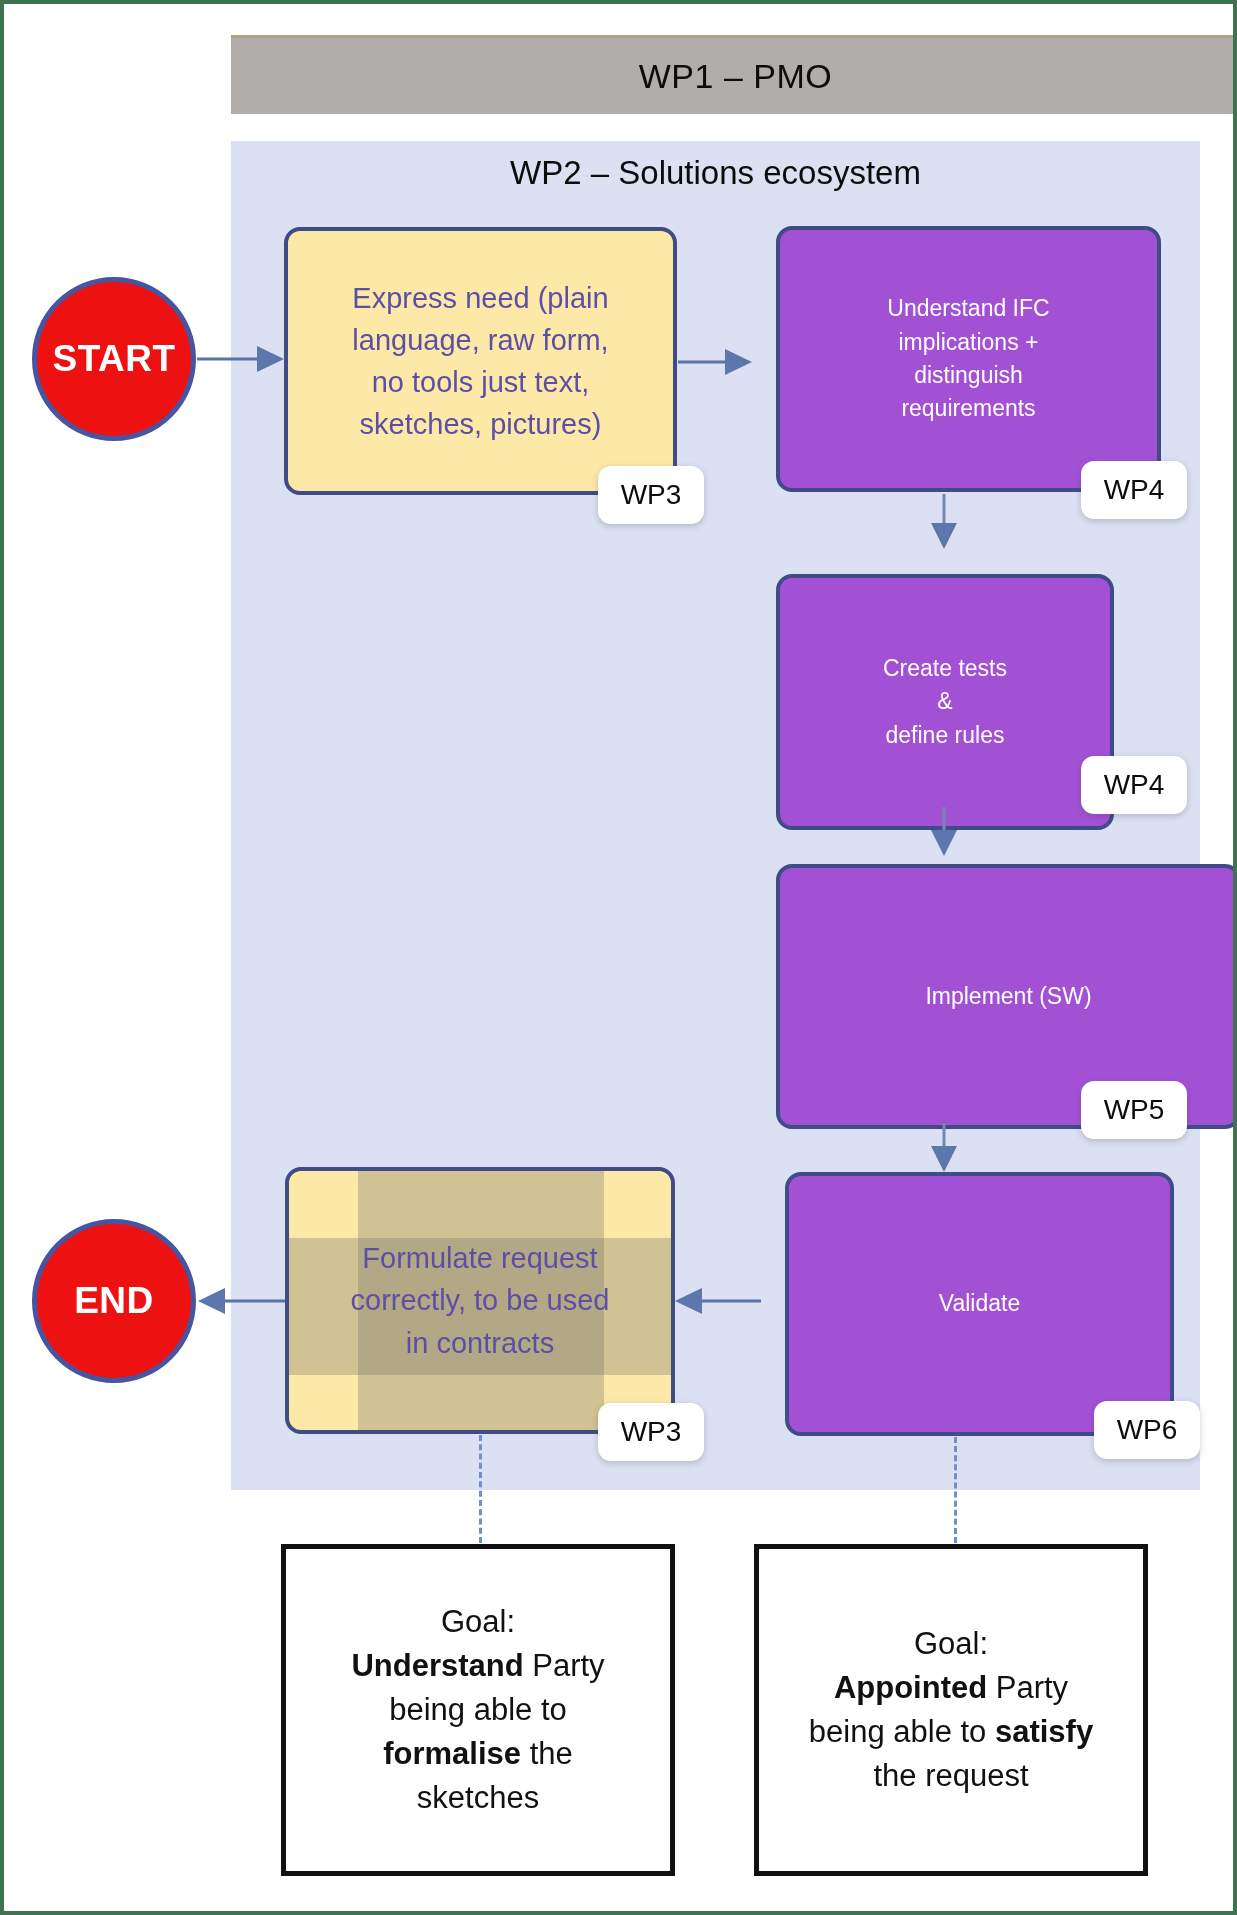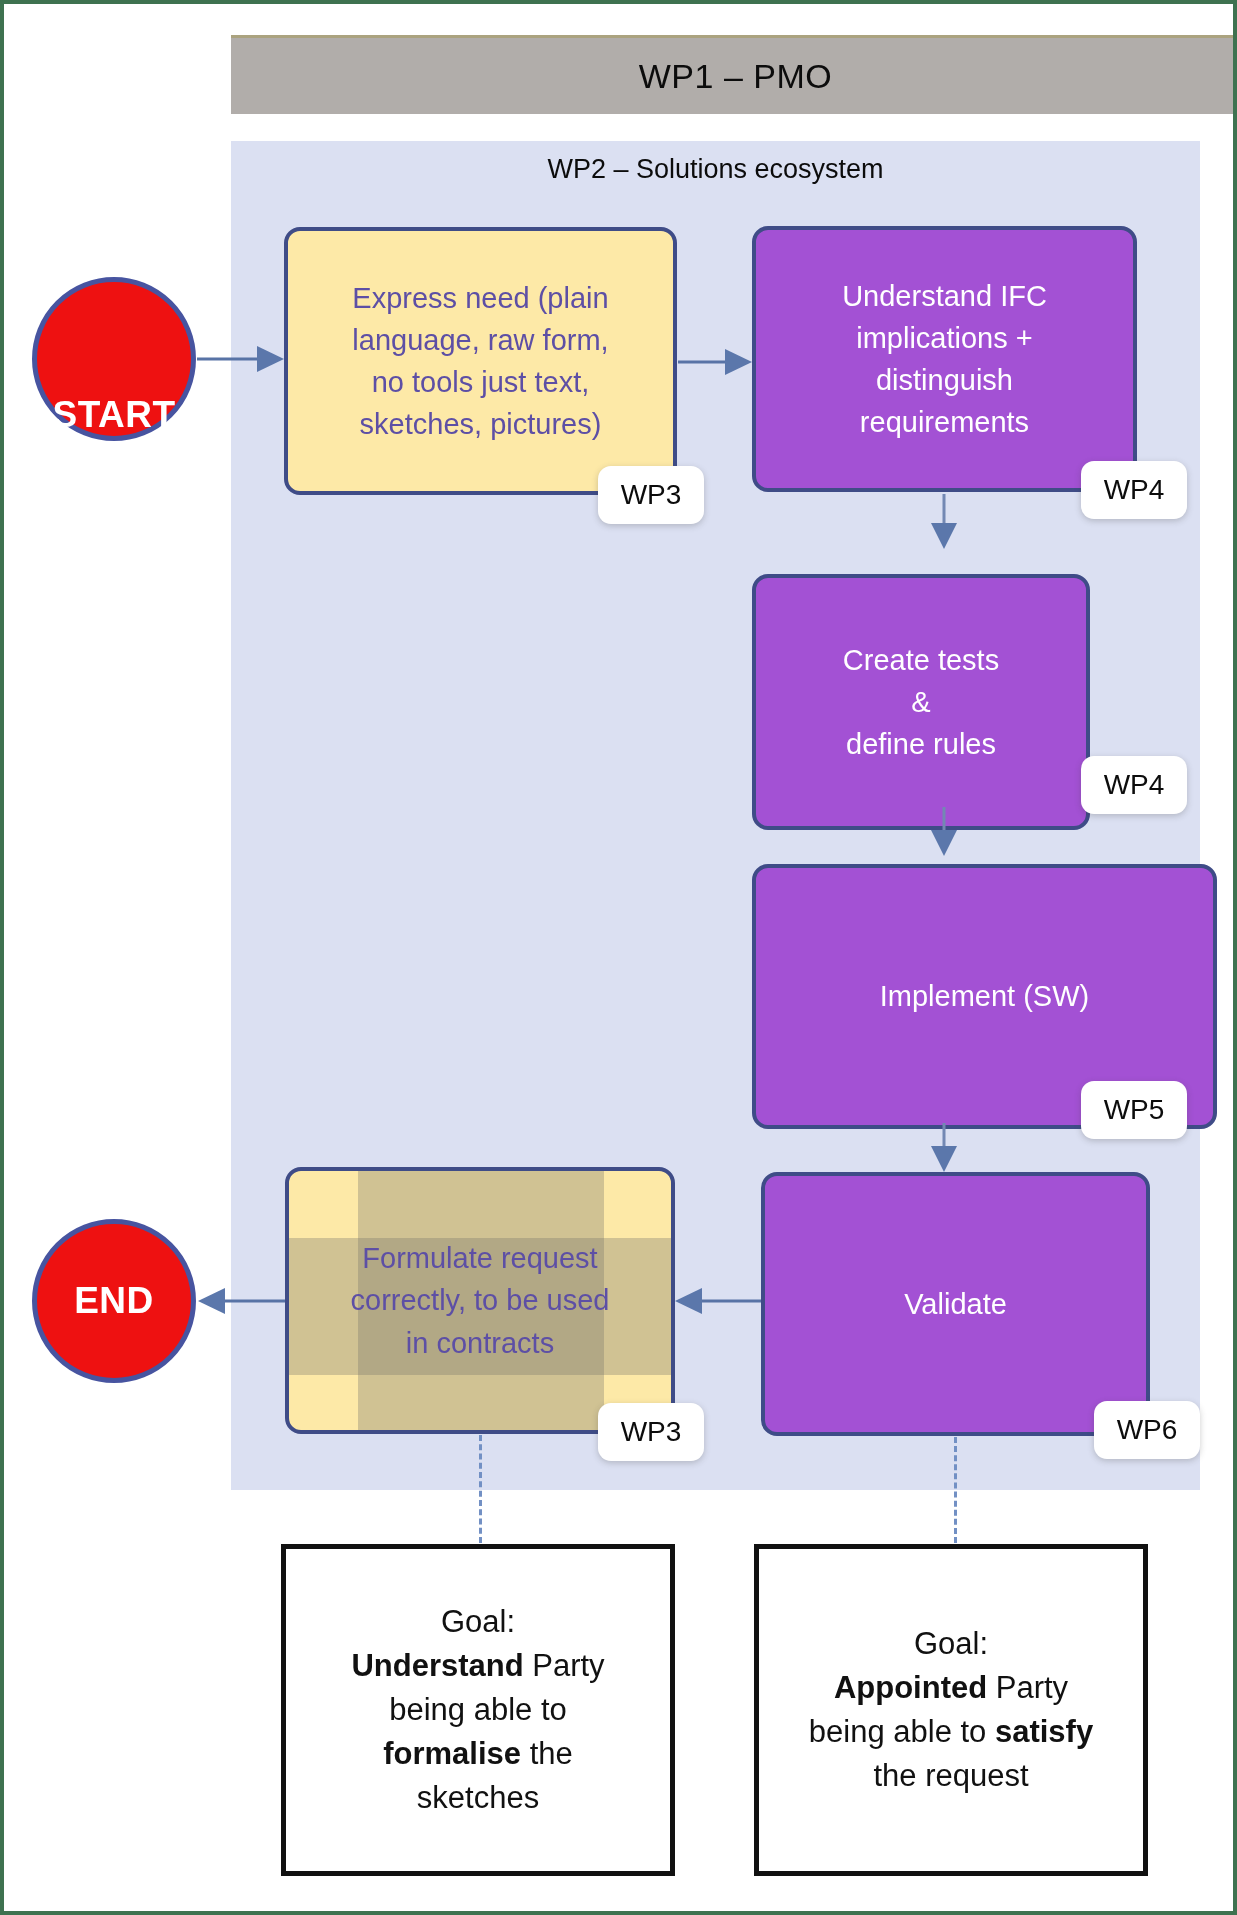--- a/index.html
+++ b/index.html
@@ -17,41 +17,41 @@
     background:#b1adaa; border-top:3px solid #aba37f; box-sizing:border-box;
     display:flex; align-items:center; justify-content:center;
     font-size:34px; color:#0c0c0c; letter-spacing:0.5px;
   }
   .panel {
     position:absolute; left:227px; top:137px; width:969px; height:1349px;
     background:#dbe0f2;
   }
   .panel-title {
     position:absolute; left:227px; top:150px; width:969px;
-    text-align:center; font-size:27px; color:#0c0c0c;
+    text-align:center; font-size:33px; color:#0c0c0c;
   }
 
   
   .terminal {
     position:absolute; width:164px; height:164px; border-radius:50%;
     background:#ee1111; border:5px solid #4754a0; box-sizing:border-box;
     display:flex; align-items:center; justify-content:center;
     color:#ffffff; font-weight:bold; font-size:37px; letter-spacing:0.5px;
   }
-  .terminal.start { left:28px; top:273px;align-items:flex-end; }
+  .terminal.start { left:28px; top:273px; }
   .terminal.end   { left:28px; top:1215px; }
 
   
   .node {
     position:absolute; border:4px solid #3f4c87; border-radius:16px;
     box-sizing:border-box; display:flex; align-items:center; justify-content:center;
     text-align:center; white-space:pre-line; line-height:1.45; overflow:hidden;
   }
   .node.yellow { background:#fde9a7; color:#5d4fa5; font-size:29px; font-weight:500; }
-  .node.purple { background:#a351d4; color:#ffffff; font-size:29px; }
+  .node.purple { background:#a351d4; color:#ffffff; font-size:23px;margin-left:24px; }
 
   .node.express    { left:280px; top:223px;  width:393px; height:268px; }
   .node.understand { left:748px; top:222px;  width:385px; height:266px; }
   .node.create     { left:748px; top:570px;  width:338px; height:256px;text-align:center; }
   .node.implement  { left:748px; top:860px;  width:465px; height:265px; }
   .node.validate   { left:757px; top:1168px; width:389px; height:264px; }
   .node.formulate  { left:281px; top:1163px; width:390px; height:267px; }
 
   .node .label { position:relative; z-index:3; padding:0 8px; }
 

